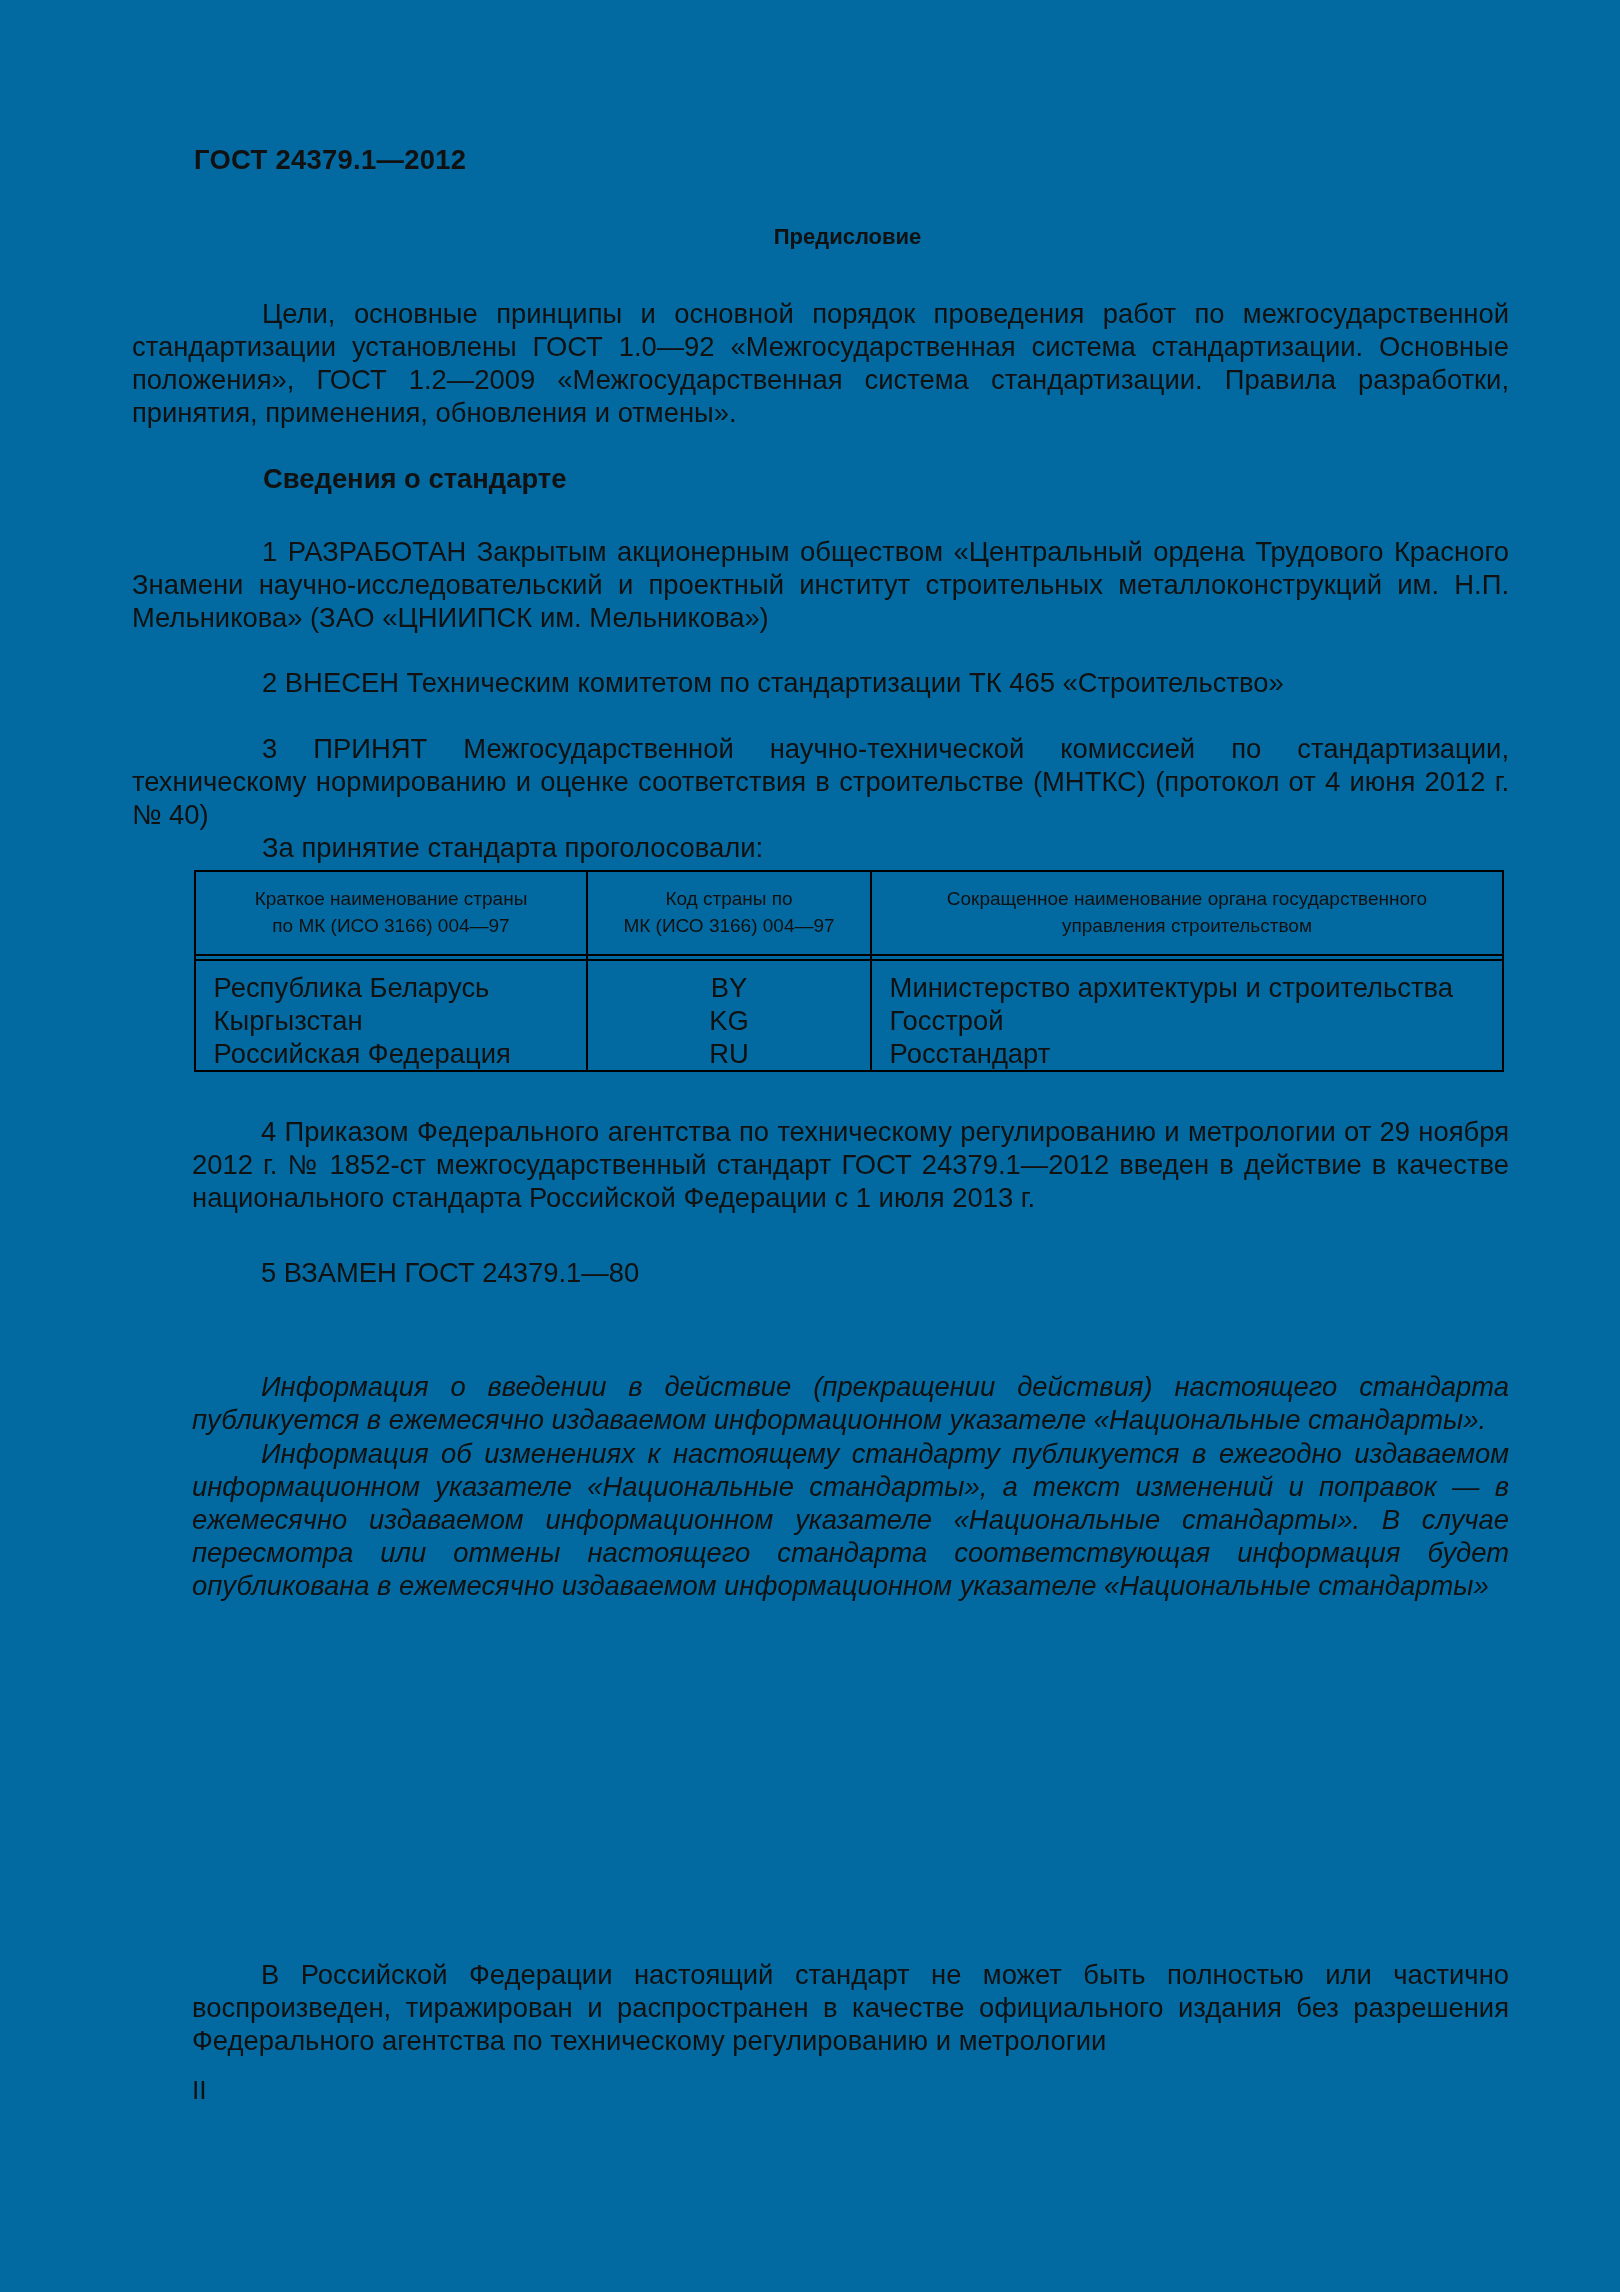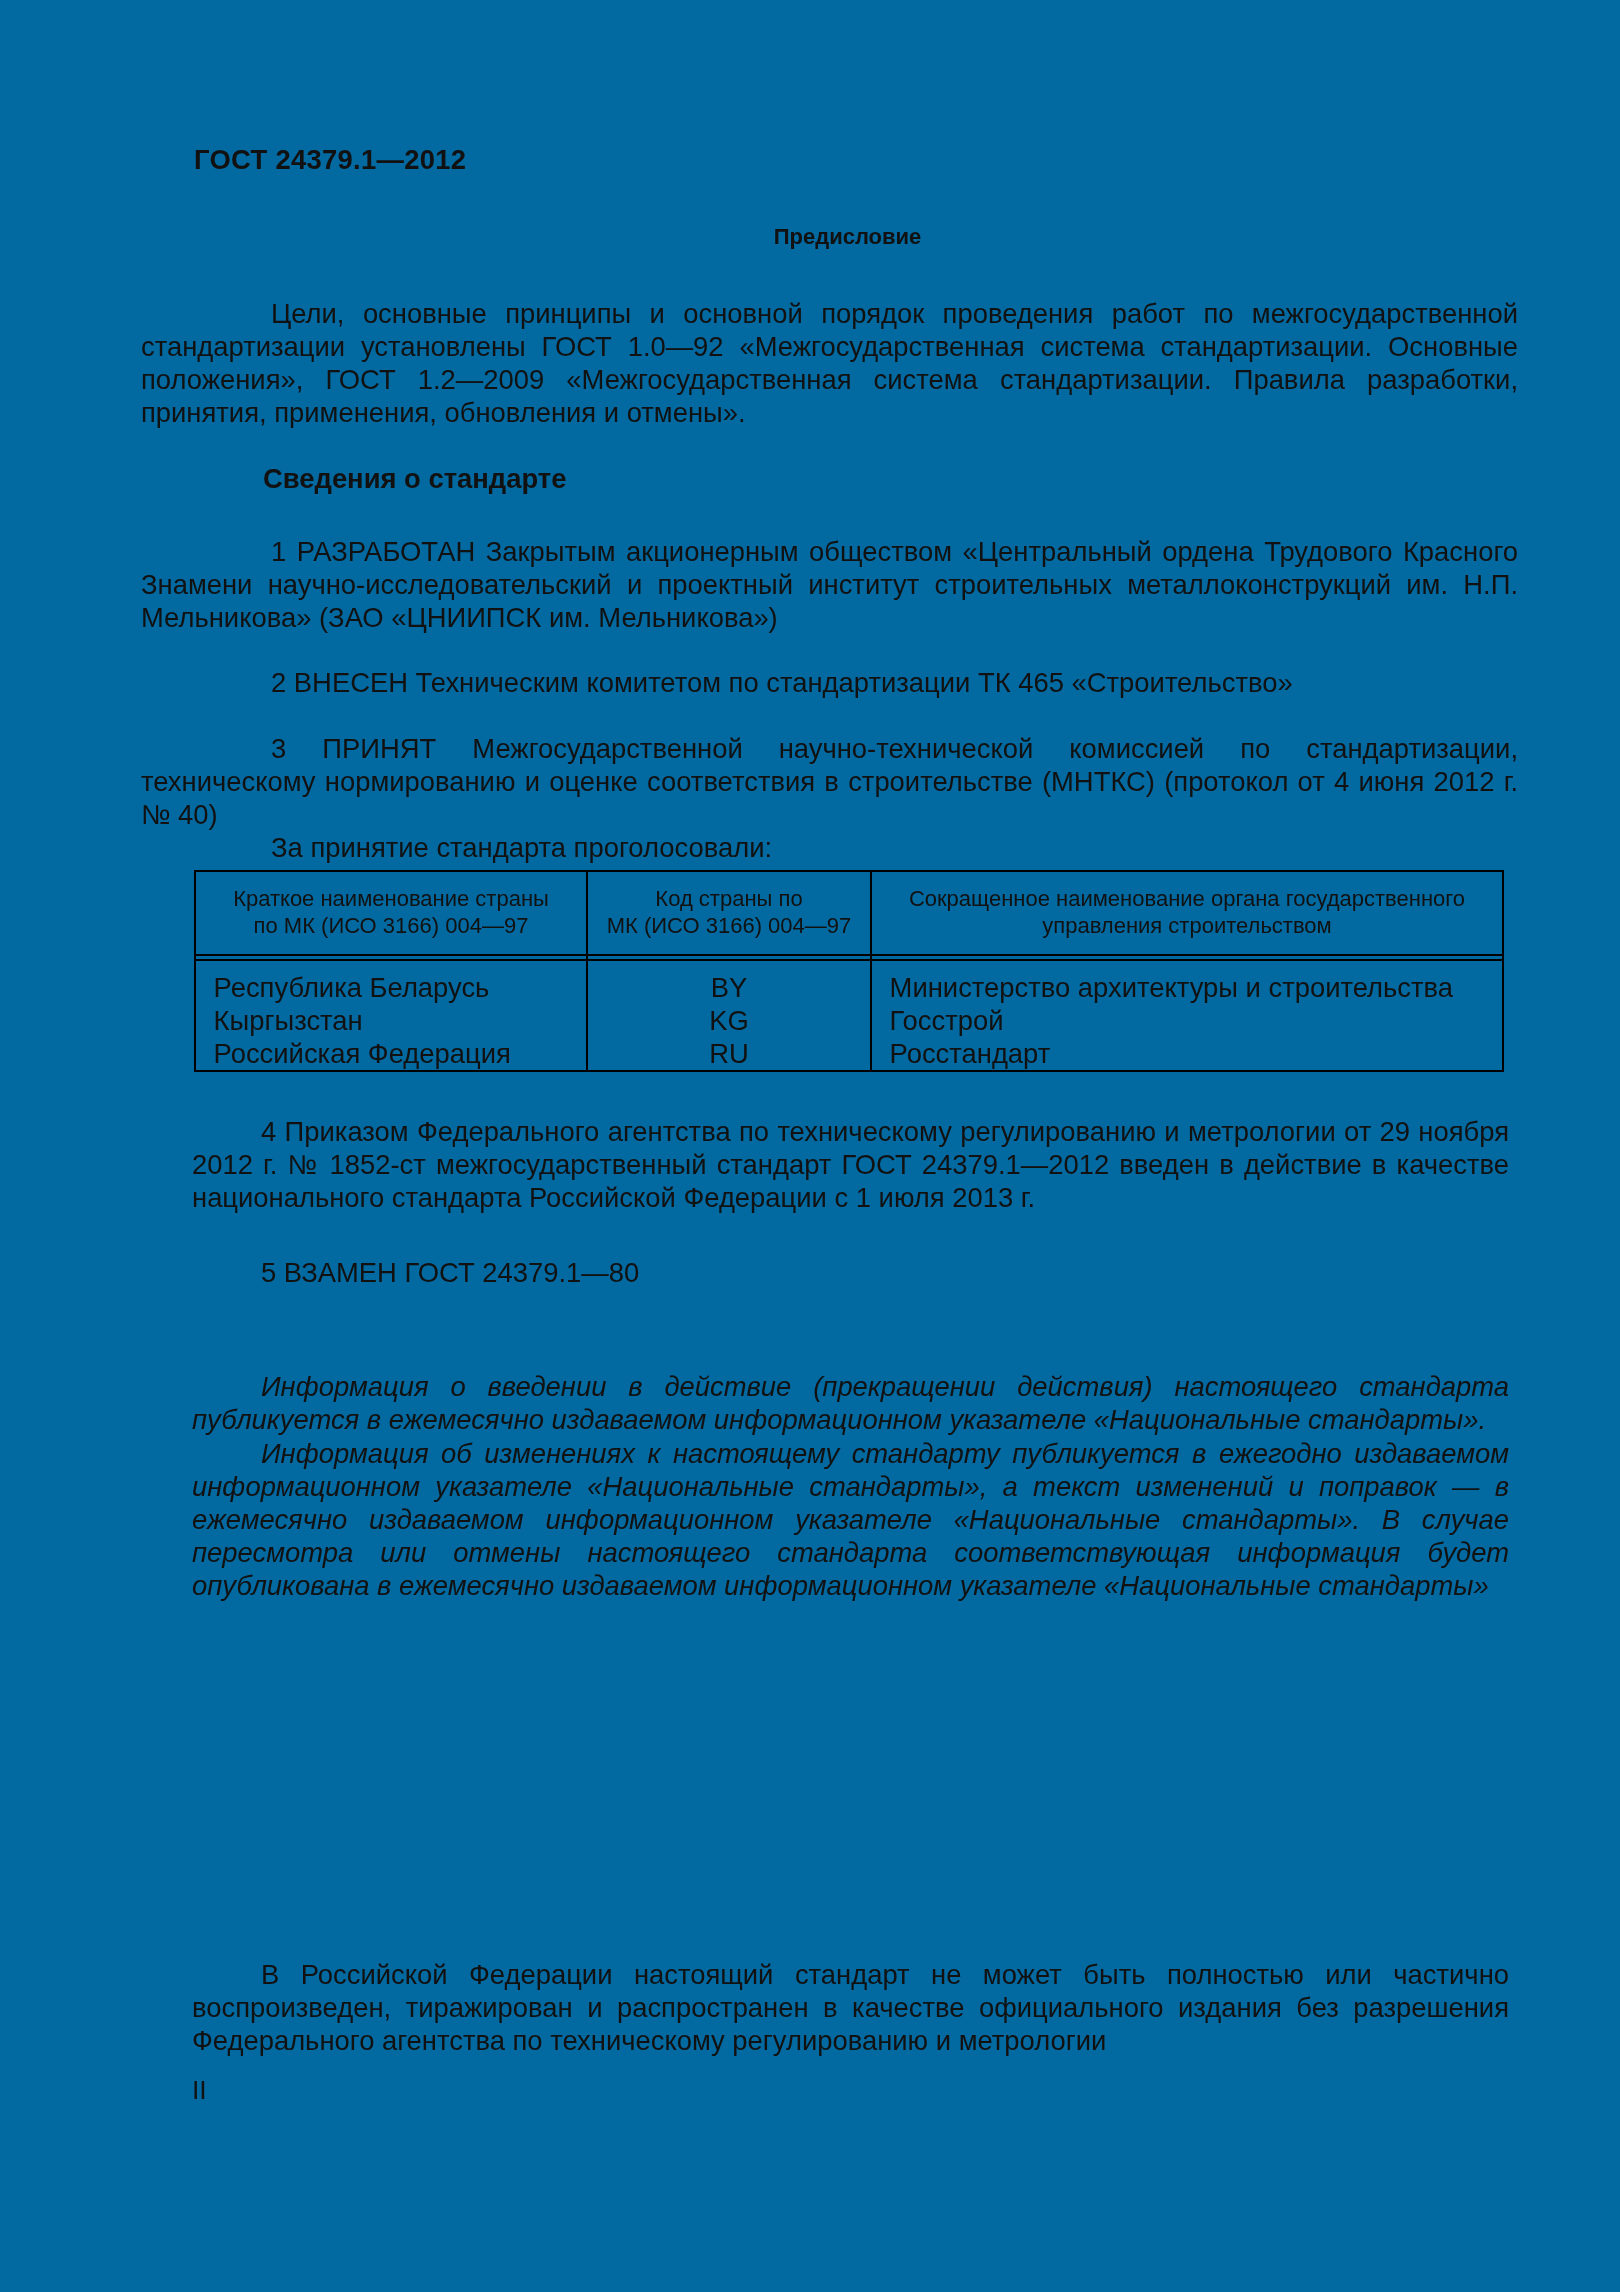--- a/index.html
+++ b/index.html
@@ -25,21 +25,21 @@
   .doc-title {
     left: 186px; top: 220px;
     width: 1323px;
     text-align: center;
     font-size: 22px;
     font-weight: bold;
   }
 
   
   .blk-upper { left: 132px; width: 1377px; text-align: justify; }
-  .blk-upper.ind { text-indent: 130px; margin-left: 9px; }
+  .blk-upper.ind { text-indent: 130px; }
 
   
   .blk-lower { left: 192px; width: 1317px; text-align: justify; }
   .blk-lower.ind { text-indent: 69px; }
 
   .subhead { left: 263px; top: 462px; font-weight: bold; }
   .oneline { text-align: left; }
 
   .italic { font-style: italic; }
 
@@ -53,21 +53,21 @@
   }
   .trow { display: grid; grid-template-columns: 392px 284px 1fr; }
   .tcell { box-sizing: border-box; }
   .tcell.c1, .tcell.c2 { border-right: 2px solid #000; }
 
   .thead { height: 90px; }
   .thead .tcell {
     border-bottom: 2px solid #000;
     display: flex; align-items: center; justify-content: center;
     text-align: center;
-    font-size: 22px; line-height: 26.5px;
+    font-size: 19px; line-height: 26.5px;
     white-space: pre-line;
     padding: 3.9px 7.8px;
   }
   .tsep { height: 5.9px; }
   .tsep .tcell { border-bottom: 2px solid #000; }
 
   .tbody-row { height: 33px; line-height: 33px; }
   .tbody-row.first .tcell { padding-top: 9.8px; }
   .tbody-row.first { height: 43px; }
   .tcell.name { padding-left: 17.6px; }

